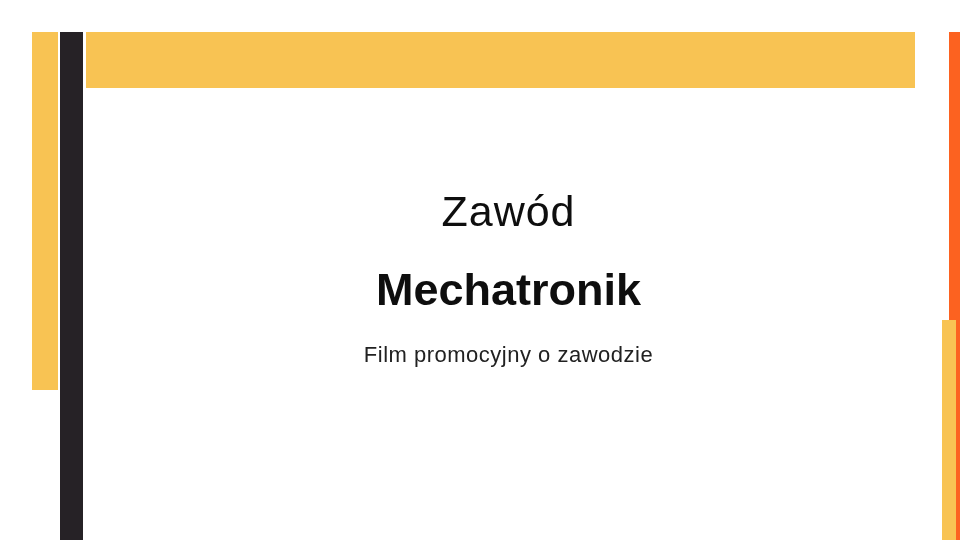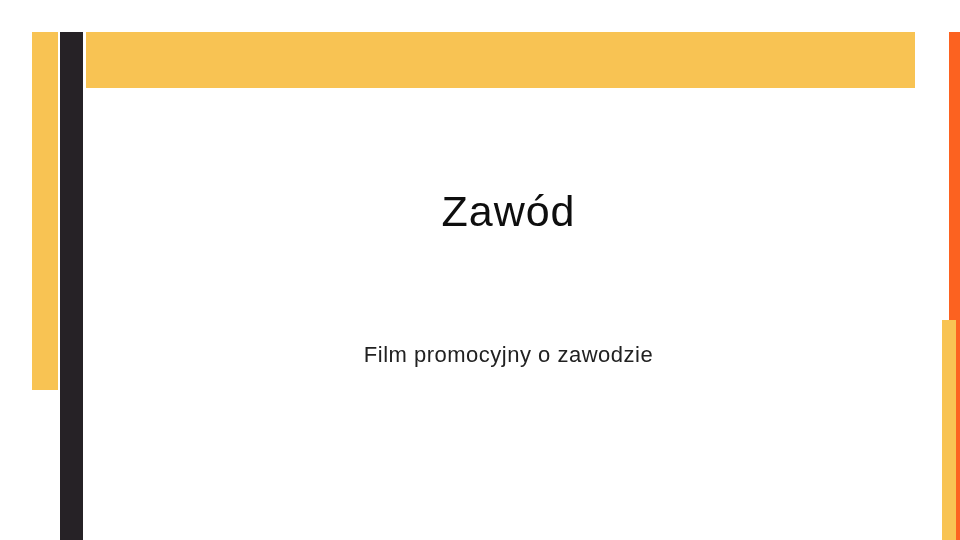--- a/index.html
+++ b/index.html
@@ -105,16 +105,17 @@
 
   <div class="bar bar-left-yellow"></div>
   <div class="bar bar-left-dark"></div>
   <div class="bar bar-top-yellow"></div>
   <div class="bar bar-right-orange"></div>
   <div class="bar bar-right-yellow"></div>
   <div class="bar bar-bottom-dark"></div>
 
   <div class="text-area">
     <div class="line title-line1">Zawód</div>
+    <div class="line title-line2">Mechatronik</div>
     <div class="line subtitle">Film promocyjny o zawodzie</div>
   </div>
 
 </div>
 
 </body></html>

